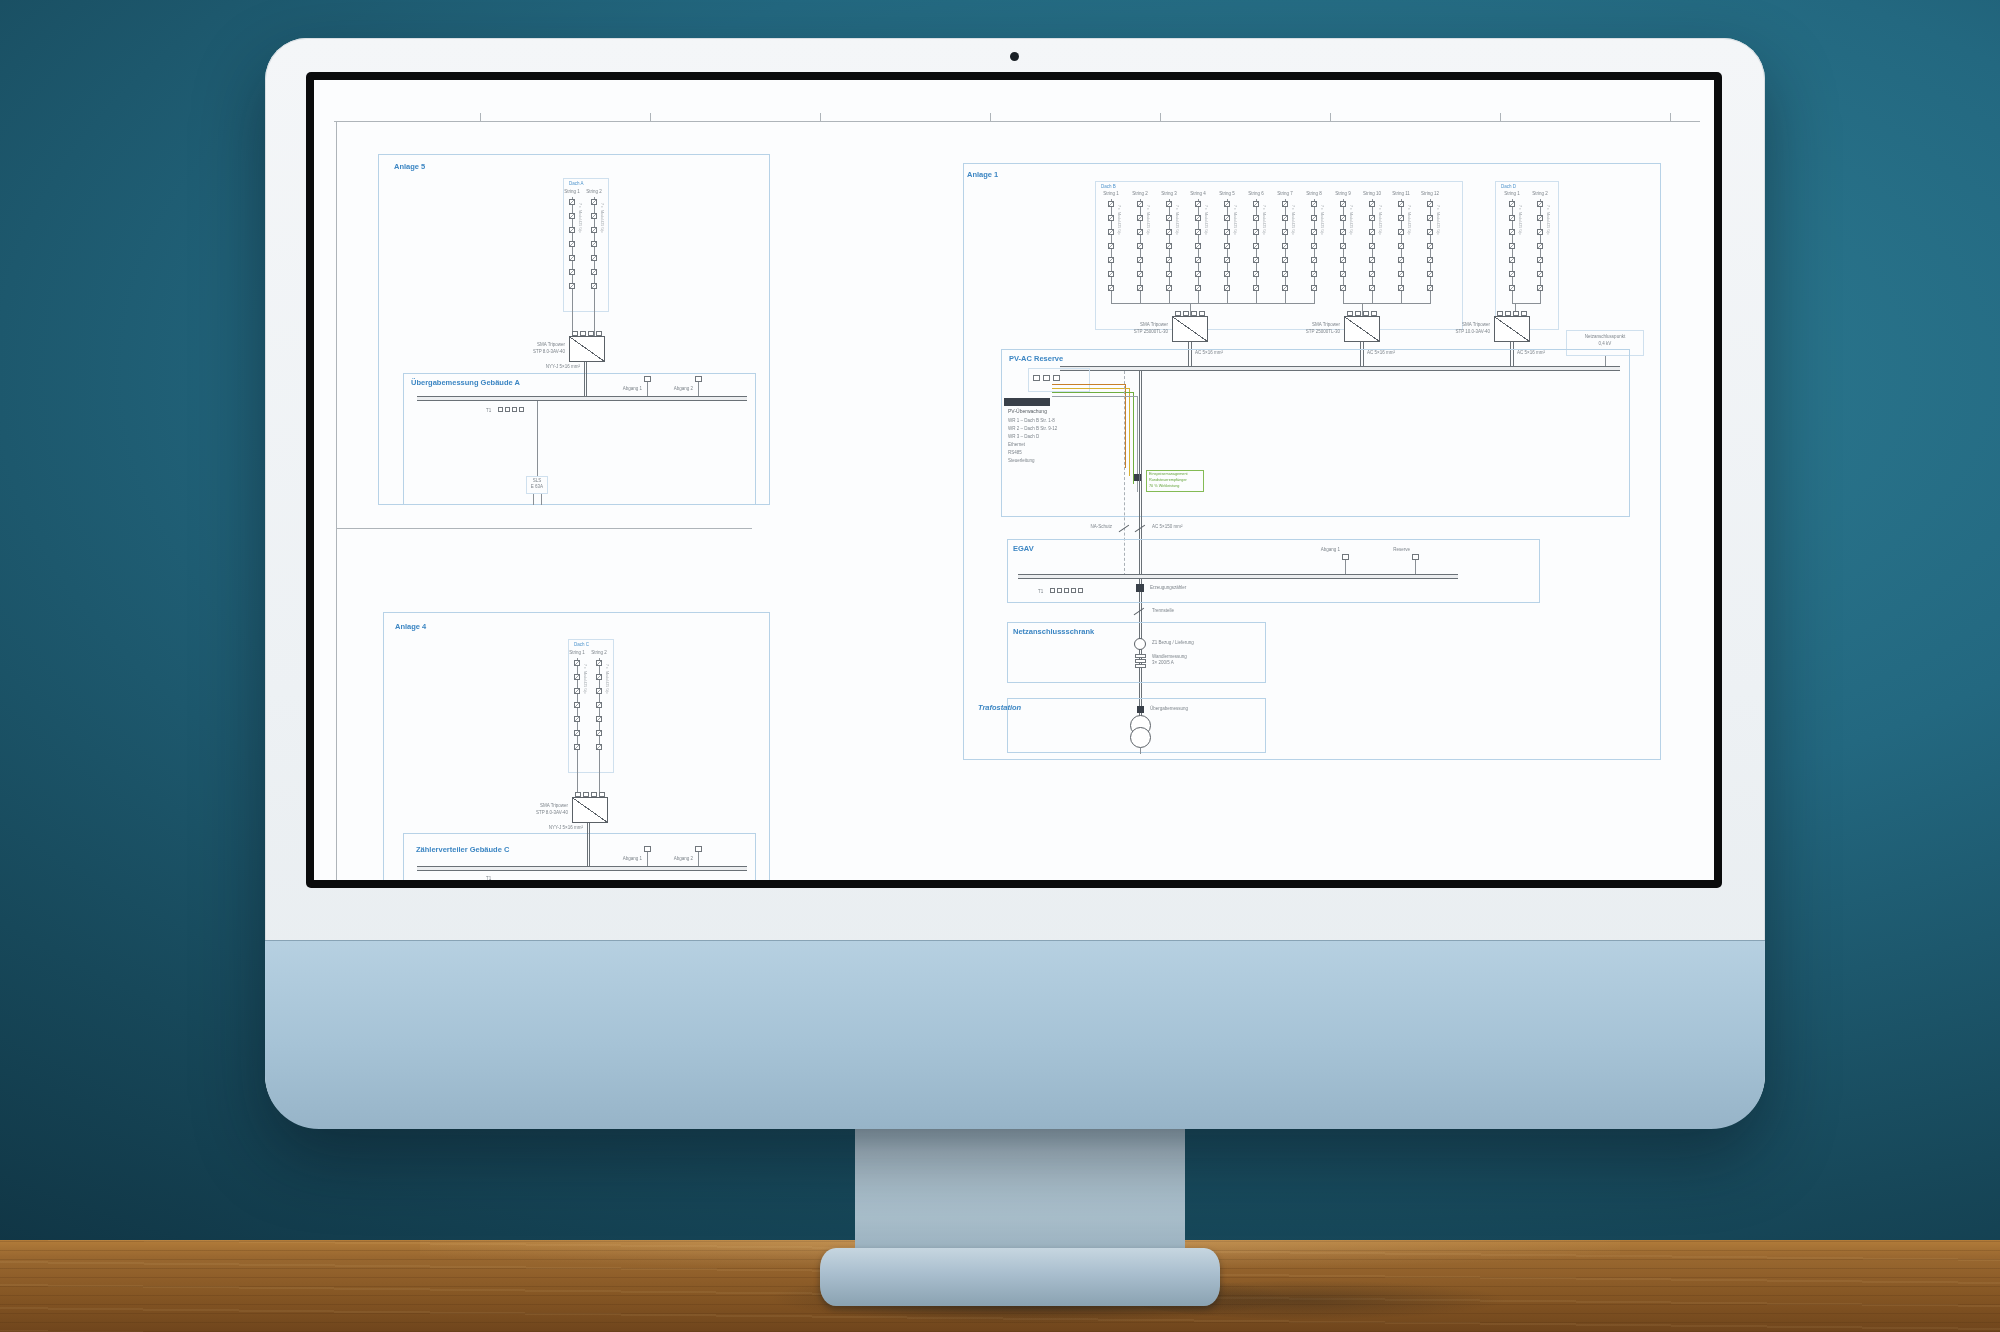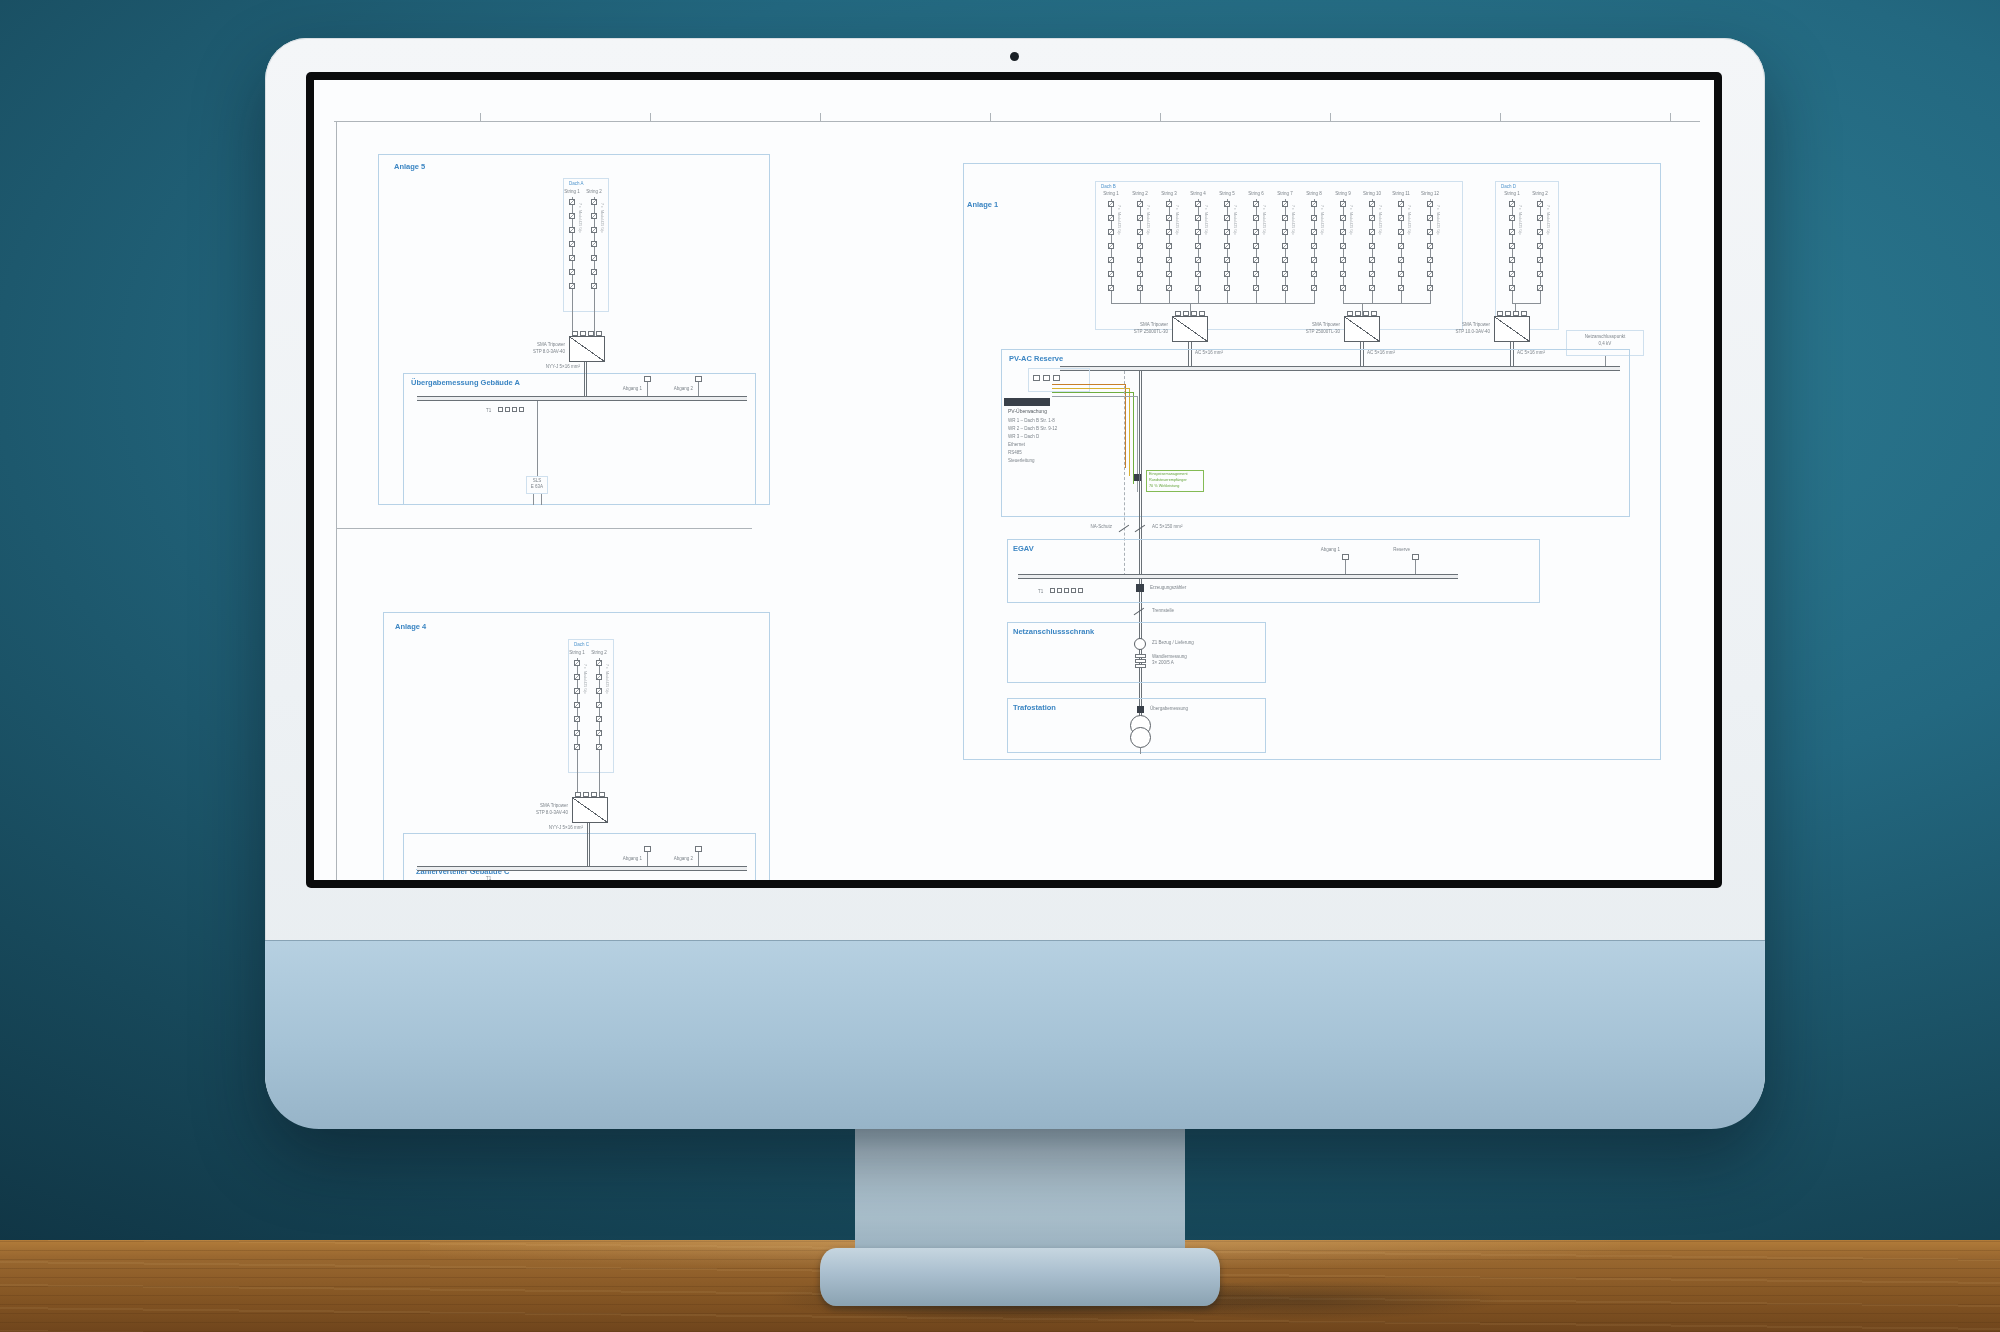--- a/index.html
+++ b/index.html
@@ -171,32 +171,32 @@
           <div class="vl" style="left: 285px; top: 670px; width: 1px; height: 47px;"></div>
           <div class="sq" style="left: 261px; top: 712px; width: 6px; height: 5px;"></div>
           <div class="sq" style="left: 269px; top: 712px; width: 6px; height: 5px;"></div>
           <div class="sq" style="left: 277px; top: 712px; width: 6px; height: 5px;"></div>
           <div class="sq" style="left: 285px; top: 712px; width: 6px; height: 5px;"></div>
           <div class="inv" style="left: 258px; top: 717px; width: 36px; height: 26px;"></div>
           <div class="t4 tr" style="left: 194px; top: 723px; width: 60px; height: 6px;">SMA Tripower</div>
           <div class="t4 tr" style="left: 194px; top: 730px; width: 60px; height: 6px;">STP 8.0-3AV-40</div>
           <div class="t4 tr" style="left: 205px; top: 745px; width: 64px; height: 6px;">NYY-J 5×16 mm²</div>
           <div class="bluebox" style="left: 89px; top: 753px; width: 353px; height: 200px;"></div>
-          <div class="lbl" style="left: 102px; top: 766px; width: 200px; height: 9px; margin-top: 22px;">Zählerverteiler Gebäude C</div>
+          <div class="lbl" style="left: 102px; top: 766px; width: 200px; height: 9px;">Zählerverteiler Gebäude C</div>
           <div class="vl2" style="left: 273px; top: 743px; width: 3.2px; height: 43px;"></div>
           <div class="bus" style="left: 103px; top: 786px; width: 330px; height: 5px;"></div>
           <div class="vl" style="left: 333px; top: 772px; width: 1.2px; height: 14px;"></div>
           <div class="sq" style="left: 330px; top: 766px; width: 7px; height: 6px;"></div>
           <div class="t4 tr" style="left: 284px; top: 776px; width: 44px; height: 6px;">Abgang 1</div>
           <div class="vl" style="left: 384px; top: 772px; width: 1.2px; height: 14px;"></div>
           <div class="sq" style="left: 381px; top: 766px; width: 7px; height: 6px;"></div>
           <div class="t4 tr" style="left: 335px; top: 776px; width: 44px; height: 6px;">Abgang 2</div>
           <div class="t4" style="left: 172px; top: 796px; width: 12px; height: 6px;">T1</div>
           <div class="bluebox" style="left: 649px; top: 83px; width: 698px; height: 597px;"></div>
-          <div class="lbl" style="left: 653px; top: 91px; width: 120px; height: 9px; margin-top: 30px;">Anlage 1</div>
+          <div class="lbl" style="left: 653px; top: 91px; width: 120px; height: 9px;">Anlage 1</div>
           <div class="ltbox" style="left: 781px; top: 101px; width: 368px; height: 149px;"></div>
           <div class="lblsm" style="left: 787px; top: 105px; width: 40px; height: 6px;">Dach B</div>
           <div class="t4 tc" style="left: 781px; top: 111px; width: 32px; height: 6px;">String 1</div>
           <div class="vl" style="left: 796.5px; top: 119px; width: 1px; height: 92px;"></div>
           <div class="mod" style="left: 794px; top: 121px; width: 6px; height: 6px;"></div>
           <div class="mod" style="left: 794px; top: 135px; width: 6px; height: 6px;"></div>
           <div class="mod" style="left: 794px; top: 149px; width: 6px; height: 6px;"></div>
           <div class="mod" style="left: 794px; top: 163px; width: 6px; height: 6px;"></div>
           <div class="mod" style="left: 794px; top: 177px; width: 6px; height: 6px;"></div>
           <div class="mod" style="left: 794px; top: 191px; width: 6px; height: 6px;"></div>
@@ -437,21 +437,21 @@
           <div class="bluebox" style="left: 693px; top: 542px; width: 259px; height: 61px;"></div>
           <div class="lbl" style="left: 699px; top: 548px; width: 200px; height: 9px;">Netzanschlussschrank</div>
           <div class="circ" style="left: 820px; top: 558px; width: 12px; height: 12px;"></div>
           <div class="t4" style="left: 838px; top: 560px; width: 80px; height: 6px;">Z1 Bezug / Lieferung</div>
           <div class="sq" style="left: 821px; top: 574px; width: 11px; height: 4px;"></div>
           <div class="sq" style="left: 821px; top: 579px; width: 11px; height: 4px;"></div>
           <div class="sq" style="left: 821px; top: 584px; width: 11px; height: 4px;"></div>
           <div class="t4" style="left: 838px; top: 574px; width: 70px; height: 6px;">Wandlermessung</div>
           <div class="t4" style="left: 838px; top: 580px; width: 70px; height: 6px;">3× 200/5 A</div>
           <div class="bluebox" style="left: 693px; top: 618px; width: 259px; height: 55px;"></div>
-          <div class="lbl" style="left: 699px; top: 624px; width: 120px; height: 9px;">Trafostation</div>
+          <div class="lbl" style="left: 664px; top: 624px; width: 120px; height: 9px; font-style: italic;">Trafostation</div>
           <div class="dark" style="left: 823px; top: 626px; width: 7px; height: 7px;"></div>
           <div class="t4" style="left: 836px; top: 626px; width: 70px; height: 6px;">Übergabemessung</div>
           <div class="circ" style="left: 816px; top: 635px; width: 21px; height: 21px;"></div>
           <div class="circ" style="left: 816px; top: 647px; width: 21px; height: 21px;"></div>
           <div class="vl" style="left: 826px; top: 668px; width: 1.4px; height: 6px;"></div>
         </div>
     </div>
   </div>
 </div>
 

